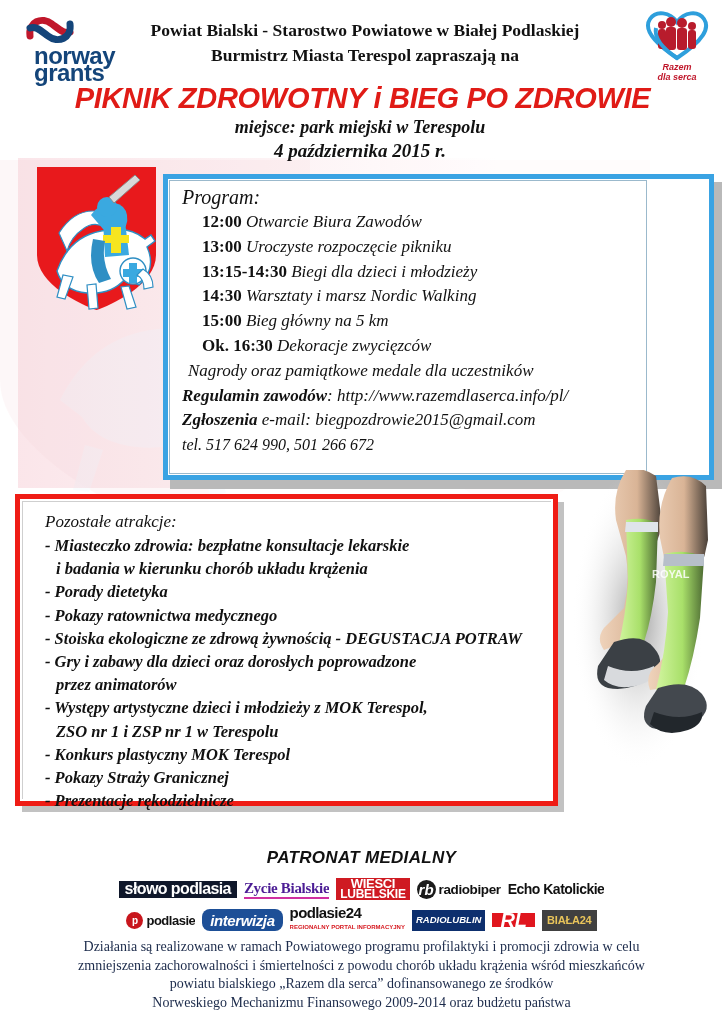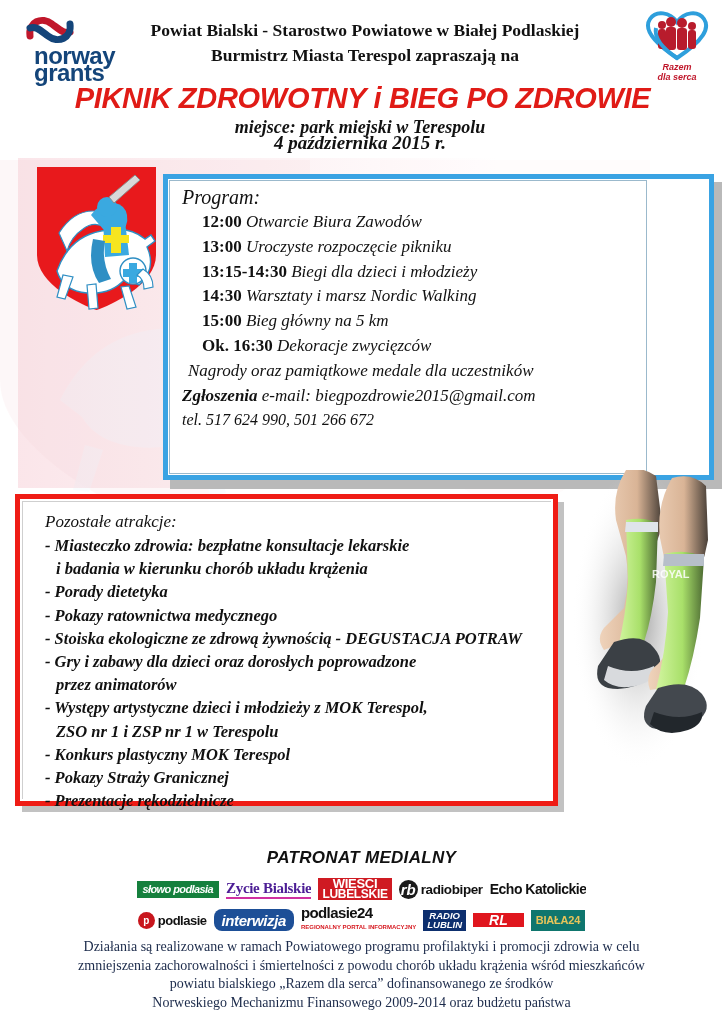--- a/index.html
+++ b/index.html
@@ -48,21 +48,21 @@
     position:absolute;left:30px;top:82px;width:665px;text-align:center;
     color:#e01b16;font-weight:700;font-style:italic;font-size:29px;line-height:32px;
     font-family:"Liberation Sans",sans-serif;letter-spacing:-.3px;
   }
   .place-line,.date-line{
     position:absolute;left:60px;width:600px;text-align:center;
     color:#111;font-weight:700;font-style:italic;
     font-family:"Liberation Serif",serif;
   }
   .place-line{top:117px;font-size:18px;}
-  .date-line{top:132px;font-size:19px;}
+  .date-line{top:140px;font-size:19px;}
 
   
   .crest-left{position:absolute;left:33px;top:163px;width:127px;height:150px;}
   .crest-right{position:absolute;left:563px;top:180px;width:108px;height:132px;}
 
   
   .program-shadow{
     position:absolute;left:170px;top:182px;width:552px;height:307px;
     background:#b9b9b9;
   }
@@ -126,46 +126,46 @@
     position:absolute;width:723px;display:flex;justify-content:center;
     align-items:center;gap:7px;
   }
   .logo-row.r1{top:877px;height:24px;}
   .logo-row.r2{top:907px;height:26px;}
   .lg{
     display:flex;align-items:center;justify-content:center;
     font-family:"Liberation Sans",sans-serif;font-weight:700;
     box-sizing:border-box;white-space:nowrap;overflow:hidden;
   }
-  .lg-slowo{background:#15803d;color:#fff;font-size:11px;height:17px;padding:0 6px;
-    font-style:italic;letter-spacing:-.6px;}
+  .lg-slowo{background:#0f172a;color:#fff;font-size:16px;height:17px;padding:0 6px;
+    letter-spacing:-.6px;}
   .lg-zycie{color:#4c1d95;font-size:15px;font-family:"Liberation Serif",serif;
     font-weight:700;border-bottom:2px solid #d02fa0;height:20px;letter-spacing:-.3px;}
   .lg-wiesci{background:#cf1a22;color:#fff;font-size:12px;height:22px;padding:0 4px;
     flex-direction:column;line-height:11px;letter-spacing:-.3px;}
   .lg-wiesci span.b{font-size:13px;}
   .lg-rb{display:flex;align-items:center;gap:3px;}
   .rb-circ{width:19px;height:19px;border-radius:50%;background:#1b1b1b;color:#fff;
     font-size:15px;display:flex;align-items:center;justify-content:center;font-style:italic;}
   .lg-rb .nm{color:#111;font-size:13.5px;letter-spacing:-.4px;}
   .lg-echo{color:#111;font-size:14px;letter-spacing:-.5px;}
   .lg-podlasie-radio{display:flex;align-items:center;gap:3px;}
   .pr-circ{width:17px;height:17px;border-radius:50%;background:#c8161d;color:#fff;
     font-size:10px;display:flex;align-items:center;justify-content:center;}
   .lg-podlasie-radio .nm{color:#111;font-size:13px;letter-spacing:-.5px;}
   .lg-interwizja{background:#1d4f97;color:#fff;font-size:15px;height:22px;padding:0 8px;
     font-style:italic;letter-spacing:-.4px;border-radius:8px;}
   .lg-podlasie24{color:#111;font-size:15px;letter-spacing:-.6px;display:flex;
     flex-direction:column;line-height:14px;align-items:flex-start;}
   .lg-podlasie24 .sub{color:#d6171e;font-size:6px;letter-spacing:0;}
   .lg-radiolublin{background:#0d2f6e;color:#fff;font-size:9.5px;height:21px;padding:0 4px;
-    flex-direction:column;line-height:9.5px;font-style:italic;}
-  .lg-rl-red{background:#e0161e;color:#fff;font-size:14px;height:14px;padding:0 16px;
+    line-height:9.5px;font-style:italic;}
+  .lg-rl-red{background:#e0161e;color:#fff;font-size:20px;height:14px;padding:0 8px;
     font-style:italic;}
-  .lg-biala24{background:#0f766e;color:#e8c45a;font-size:11px;height:21px;padding:0 5px;
+  .lg-biala24{background:#404040;color:#e8c45a;font-size:11px;height:21px;padding:0 5px;
     letter-spacing:-.2px;}
 
   
   .footer{
     position:absolute;left:10px;top:938px;width:703px;text-align:center;
     font-family:"Liberation Serif",serif;color:#1b2a4a;font-size:14px;line-height:18.5px;
   }
 </style>
 </head>
 <body>
@@ -294,20 +294,23 @@
       <span>Bieg główny na 5 km</span>
     </div>
     <div class="prog-row">
       <span class="t">Ok. 16:30</span>
       <span>Dekoracje zwycięzców</span>
     </div>
 
     <div class="prog-row indent">Nagrody oraz pamiątkowe medale dla uczestników</div>
 
     <div class="prog-row">
+      <b>Regulamin zawodów</b><span>: http://www.razemdlaserca.info/pl/</span>
+    </div>
+    <div class="prog-row">
       <b>Zgłoszenia</b><span> e-mail: biegpozdrowie2015@gmail.com</span>
     </div>
     <div class="prog-row small">tel. 517 624 990, 501 266 672</div>
   </div>
 
   <div class="attr-shadow"></div>
   <div class="attr-box"></div>
   <div class="attr-inner">
     <div class="attr-title">Pozostałe atrakcje:</div>
     <div class="attr-item">- Miasteczko zdrowia: bezpłatne konsultacje lekarskie</div>

